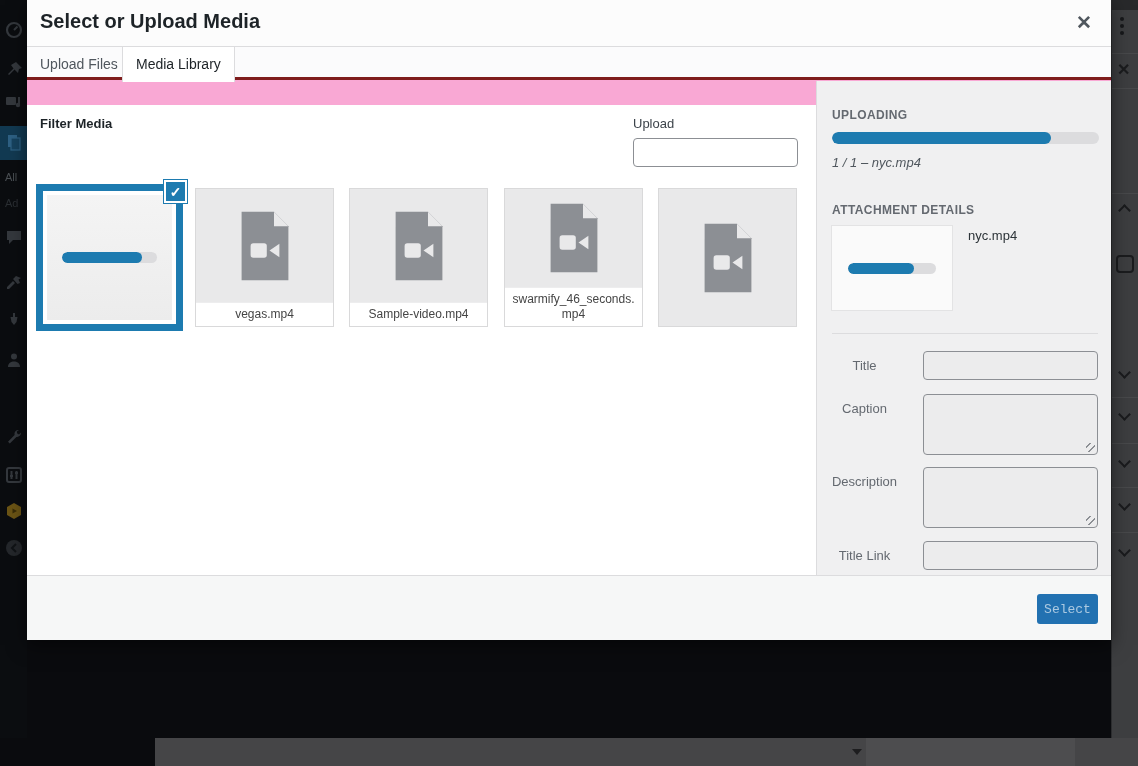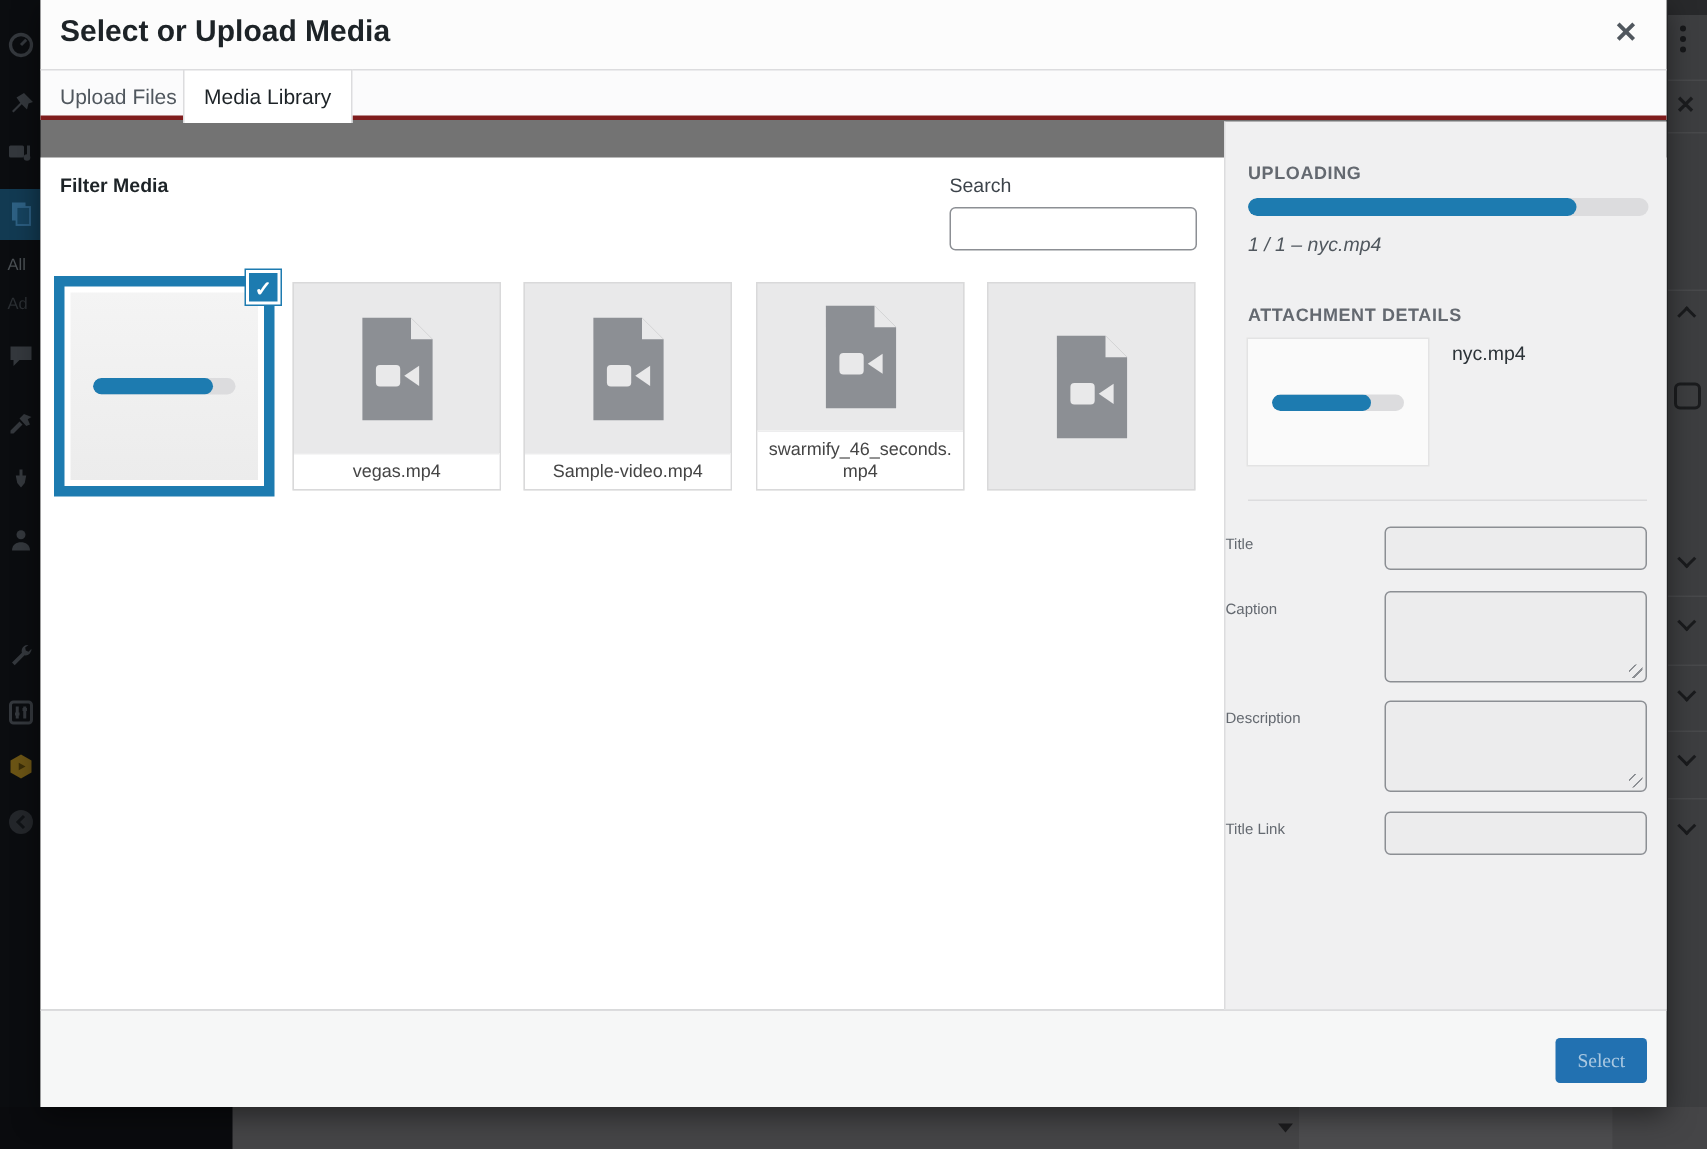--- a/index.html
+++ b/index.html
@@ -29,21 +29,21 @@
   .rail-square { position:absolute; left:4px; width:18px; height:18px; border:2px solid #1b1c1e; border-radius:4px; }
 
   
   .bottom-band { position:absolute; left:0; top:738px; width:1138px; height:28px; background:#454547; }
   .bottom-band .dark-left { position:absolute; left:0; top:0; width:155px; height:28px; background:#0a0b0e; }
   .bottom-band .lighter { position:absolute; left:866px; top:0; width:209px; height:28px; background:#4d4d4f; }
   .bottom-caret { position:absolute; left:852px; top:11px; width:0; height:0;
                   border-left:5px solid transparent; border-right:5px solid transparent; border-top:6px solid #1d1d1f; }
 
   
-  .modal { position:absolute; left:27px; top:0; width:1084px; height:738px; background:#737373; box-shadow:0 5px 18px rgba(0,0,0,.5); }
+  .modal { position:absolute; left:27px; top:0; width:1084px; height:640px; background:#f9a8d4; box-shadow:0 5px 18px rgba(0,0,0,.5); }
   .modal-header { position:absolute; top:0; left:0; right:0; height:46px; background:#fcfcfc; }
   .modal-title { position:absolute; left:13px; top:10px; font-size:20px; font-weight:700; color:#1d2327; }
   .modal-close { position:absolute; right:14px; top:10px; width:26px; height:26px; border:none; background:transparent;
                  color:#50575e; font-size:19px; font-weight:700; cursor:pointer; line-height:26px; text-align:center; }
 
   .router { position:absolute; top:46px; left:0; right:0; height:34px; background:#fbfbfc;
             border-top:1px solid #dcdcde; border-bottom:3px solid #7f1d1d; }
   .tab { position:absolute; font-size:14px; line-height:34px; padding:0 13px; color:#50575e; cursor:pointer; }
   .tab.inactive { left:0; top:0; }
   .tab.active { left:95px; top:-1px; height:36px; background:#fff; border:1px solid #dcdcde; border-bottom:none; color:#1d2327; }
@@ -82,33 +82,33 @@
   .side { position:absolute; top:81px; right:0; width:295px; bottom:65px; background:#f0f0f1; border-left:1px solid #dcdcde; }
   .side-h { position:absolute; left:15px; font-size:12px; letter-spacing:.4px; color:#646970; }
   .side-pbar { position:absolute; left:15px; top:51px; width:267px; height:12px; }
   .upload-status { position:absolute; left:15px; top:74px; font-size:13px; color:#50575e;font-style:italic; }
   .att-thumb { position:absolute; left:15px; top:145px; width:120px; height:84px; background:#fafafa;
                box-shadow:0 0 0 1px #e3e3e4; display:flex; align-items:center; justify-content:center; }
   .att-name { position:absolute; left:151px; top:147px; font-size:13px; color:#2c3338; }
   .side-div { position:absolute; left:15px; right:13px; top:252px; height:1px; background:#dcdcde; }
 
   .field-row { position:absolute; left:0; right:0; }
-  .field-row .flabel { position:absolute; left:0; width:95px; text-align:left; font-size:10px; color:#646970; }
+  .field-row .flabel { position:absolute; left:0; width:95px; text-align:center; font-size:13px; color:#646970; }
   .field-row input, .field-row textarea { position:absolute; left:106px; width:175px; background:#ececed;
                border:1px solid #8c8f94; border-radius:4px; font-size:13px; color:#2c3338; padding:3px 8px;
                font-family:"Liberation Sans", sans-serif; resize:none; }
   .ta-grip { position:absolute; width:10px; height:10px; overflow:hidden; pointer-events:none; }
   .ta-grip::before { content:""; position:absolute; right:1px; bottom:1px; width:12px; height:12px;
                background:repeating-linear-gradient(135deg, transparent 0 2px, #8c8f94 2px 3px, transparent 3px 5px); }
 
   
   .modal-footer { position:absolute; left:0; right:0; bottom:0; height:65px; background:#f6f7f7; border-top:1px solid #dcdcde; }
   .select-btn { position:absolute; right:13px; top:18px; width:61px; height:30px; background:#2271b1; border:none;
                border-radius:3px; color:rgba(255,255,255,.62); font-size:13px; cursor:default;
-               font-family:Liberation Serif, serif; }
+               font-family:Liberation Mono, monospace; }
 </style>
 </head>
 <body>
 
 <div id="stage">
 
   <div class="admin-rail">
     <span class="rail-ic" style="top:21px">
       <svg viewBox="0 0 18 18">
           <circle cx="9" cy="9" r="7" fill="none" stroke="#34383d" stroke-width="2.2"></circle>
@@ -223,21 +223,21 @@
     </div>
 
     <div class="router">
       <span class="tab inactive">Upload Files</span>
       <span class="tab active">Media Library</span>
     </div>
 
     <div class="content">
       <span class="lbl" style="left:13px; top:11px; font-weight:600; color:#1d2327">Filter Media</span>
 
-      <span class="lbl" style="left:606px; top:11px">Search</span>
+      <span class="lbl" style="left:606px; top:11px">Upload</span>
       <input class="search-input" type="text" value="" style="">
 
       <div class="grid-item selected">
         <div class="sel-inner">
           <div class="uploading-thumb">
             <div class="pbar item-bar">
               <div class="pfill" style="width: 84%;"></div>
             </div>
           </div>
         </div>

